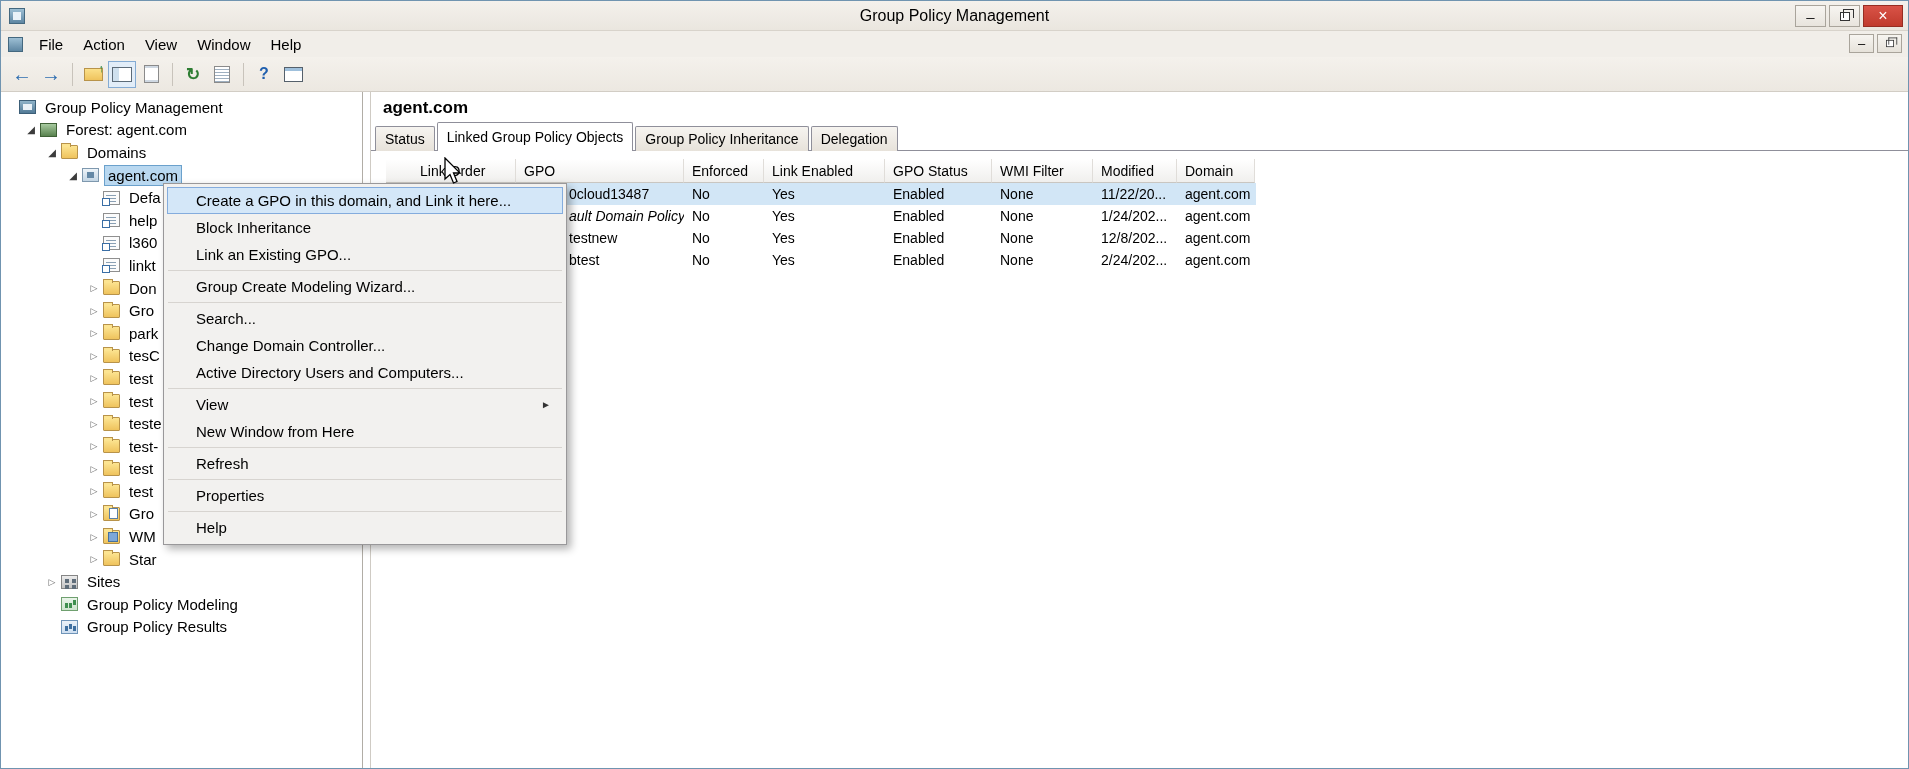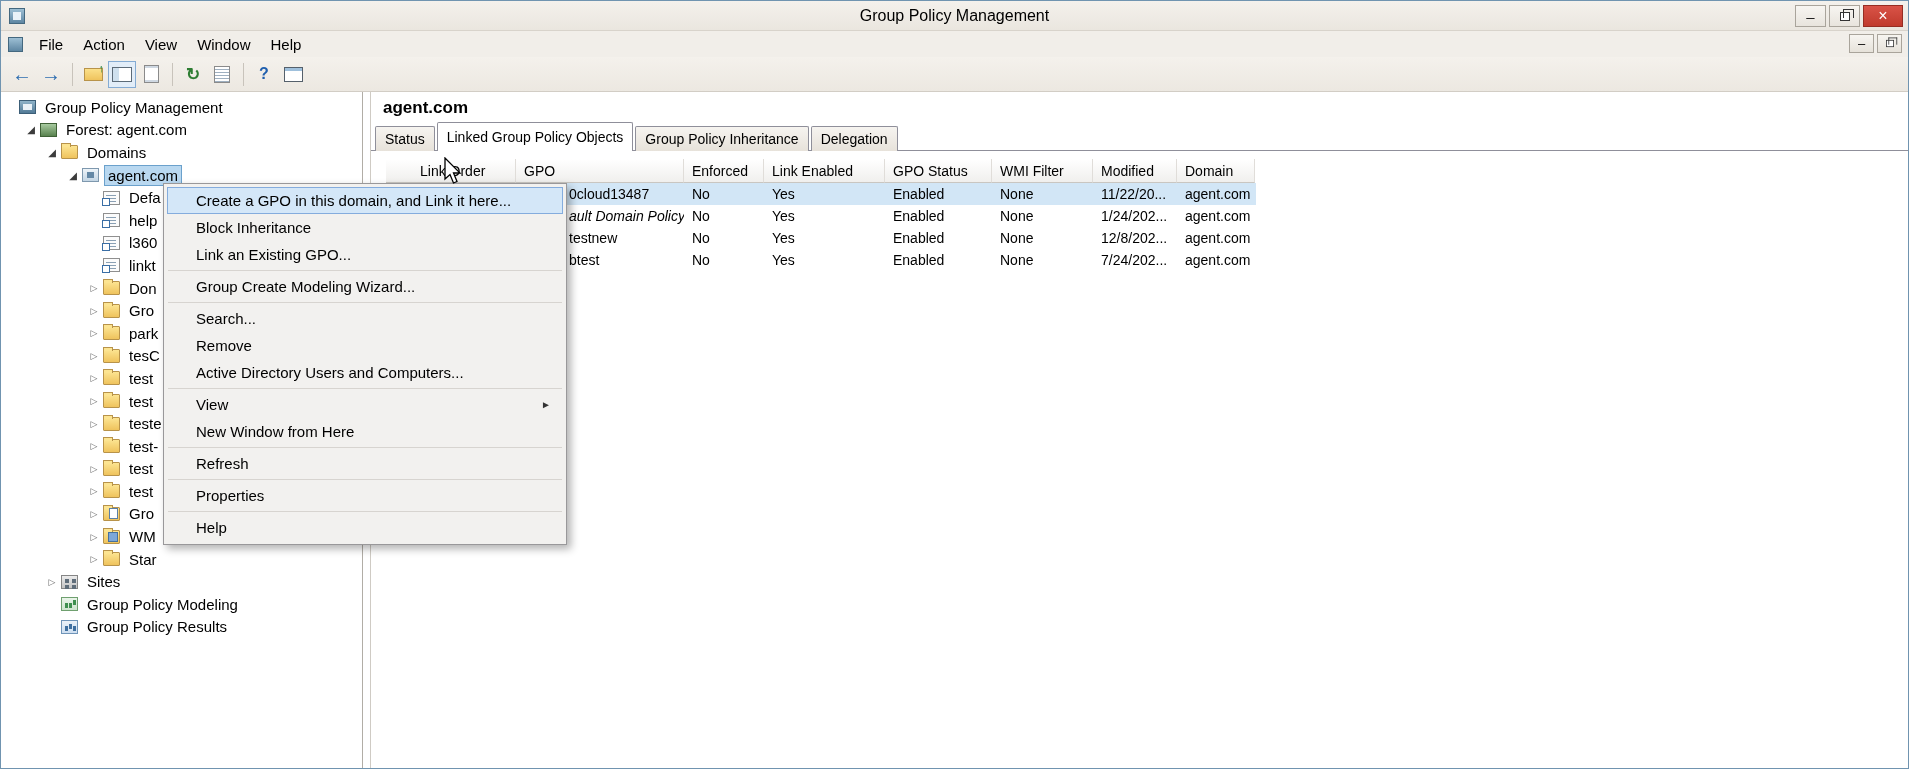--- a/index.html
+++ b/index.html
@@ -322,21 +322,21 @@
               <div class="lv-cell cell-modified" style="width: 84px;">12/8/202...</div>
               <div class="lv-cell cell-domain" style="width: 78px;">agent.com</div>
             </div>
             <div class="lv-row">
               <div class="lv-cell cell-link-order" style="width: 130px;"></div>
               <div class="lv-cell cell-gpo" style="width: 168px;">btest</div>
               <div class="lv-cell cell-enforced" style="width: 80px;">No</div>
               <div class="lv-cell cell-link-enabled" style="width: 121px;">Yes</div>
               <div class="lv-cell cell-gpo-status" style="width: 107px;">Enabled</div>
               <div class="lv-cell cell-wmi-filter" style="width: 101px;">None</div>
-              <div class="lv-cell cell-modified" style="width: 84px;">7/24/202...</div>
+              <div class="lv-cell cell-modified" style="width: 84px;">2/24/202...</div>
               <div class="lv-cell cell-domain" style="width: 78px;">agent.com</div>
             </div>
           </div>
       </div>
     </div>
   </div>
 
   <div class="context-menu">
       <div class="cm-item highlighted">
         <span class="cm-label">Create a GPO in this domain, and Link it here...</span>
@@ -349,21 +349,21 @@
       </div>
       <div class="cm-sep"></div>
       <div class="cm-item">
         <span class="cm-label">Group Create Modeling Wizard...</span>
       </div>
       <div class="cm-sep"></div>
       <div class="cm-item">
         <span class="cm-label">Search...</span>
       </div>
       <div class="cm-item">
-        <span class="cm-label">Remove</span>
+        <span class="cm-label">Change Domain Controller...</span>
       </div>
       <div class="cm-item">
         <span class="cm-label">Active Directory Users and Computers...</span>
       </div>
       <div class="cm-sep"></div>
       <div class="cm-item">
         <span class="cm-label">View</span>
         <span class="cm-arrow">►</span>
       </div>
       <div class="cm-item">

